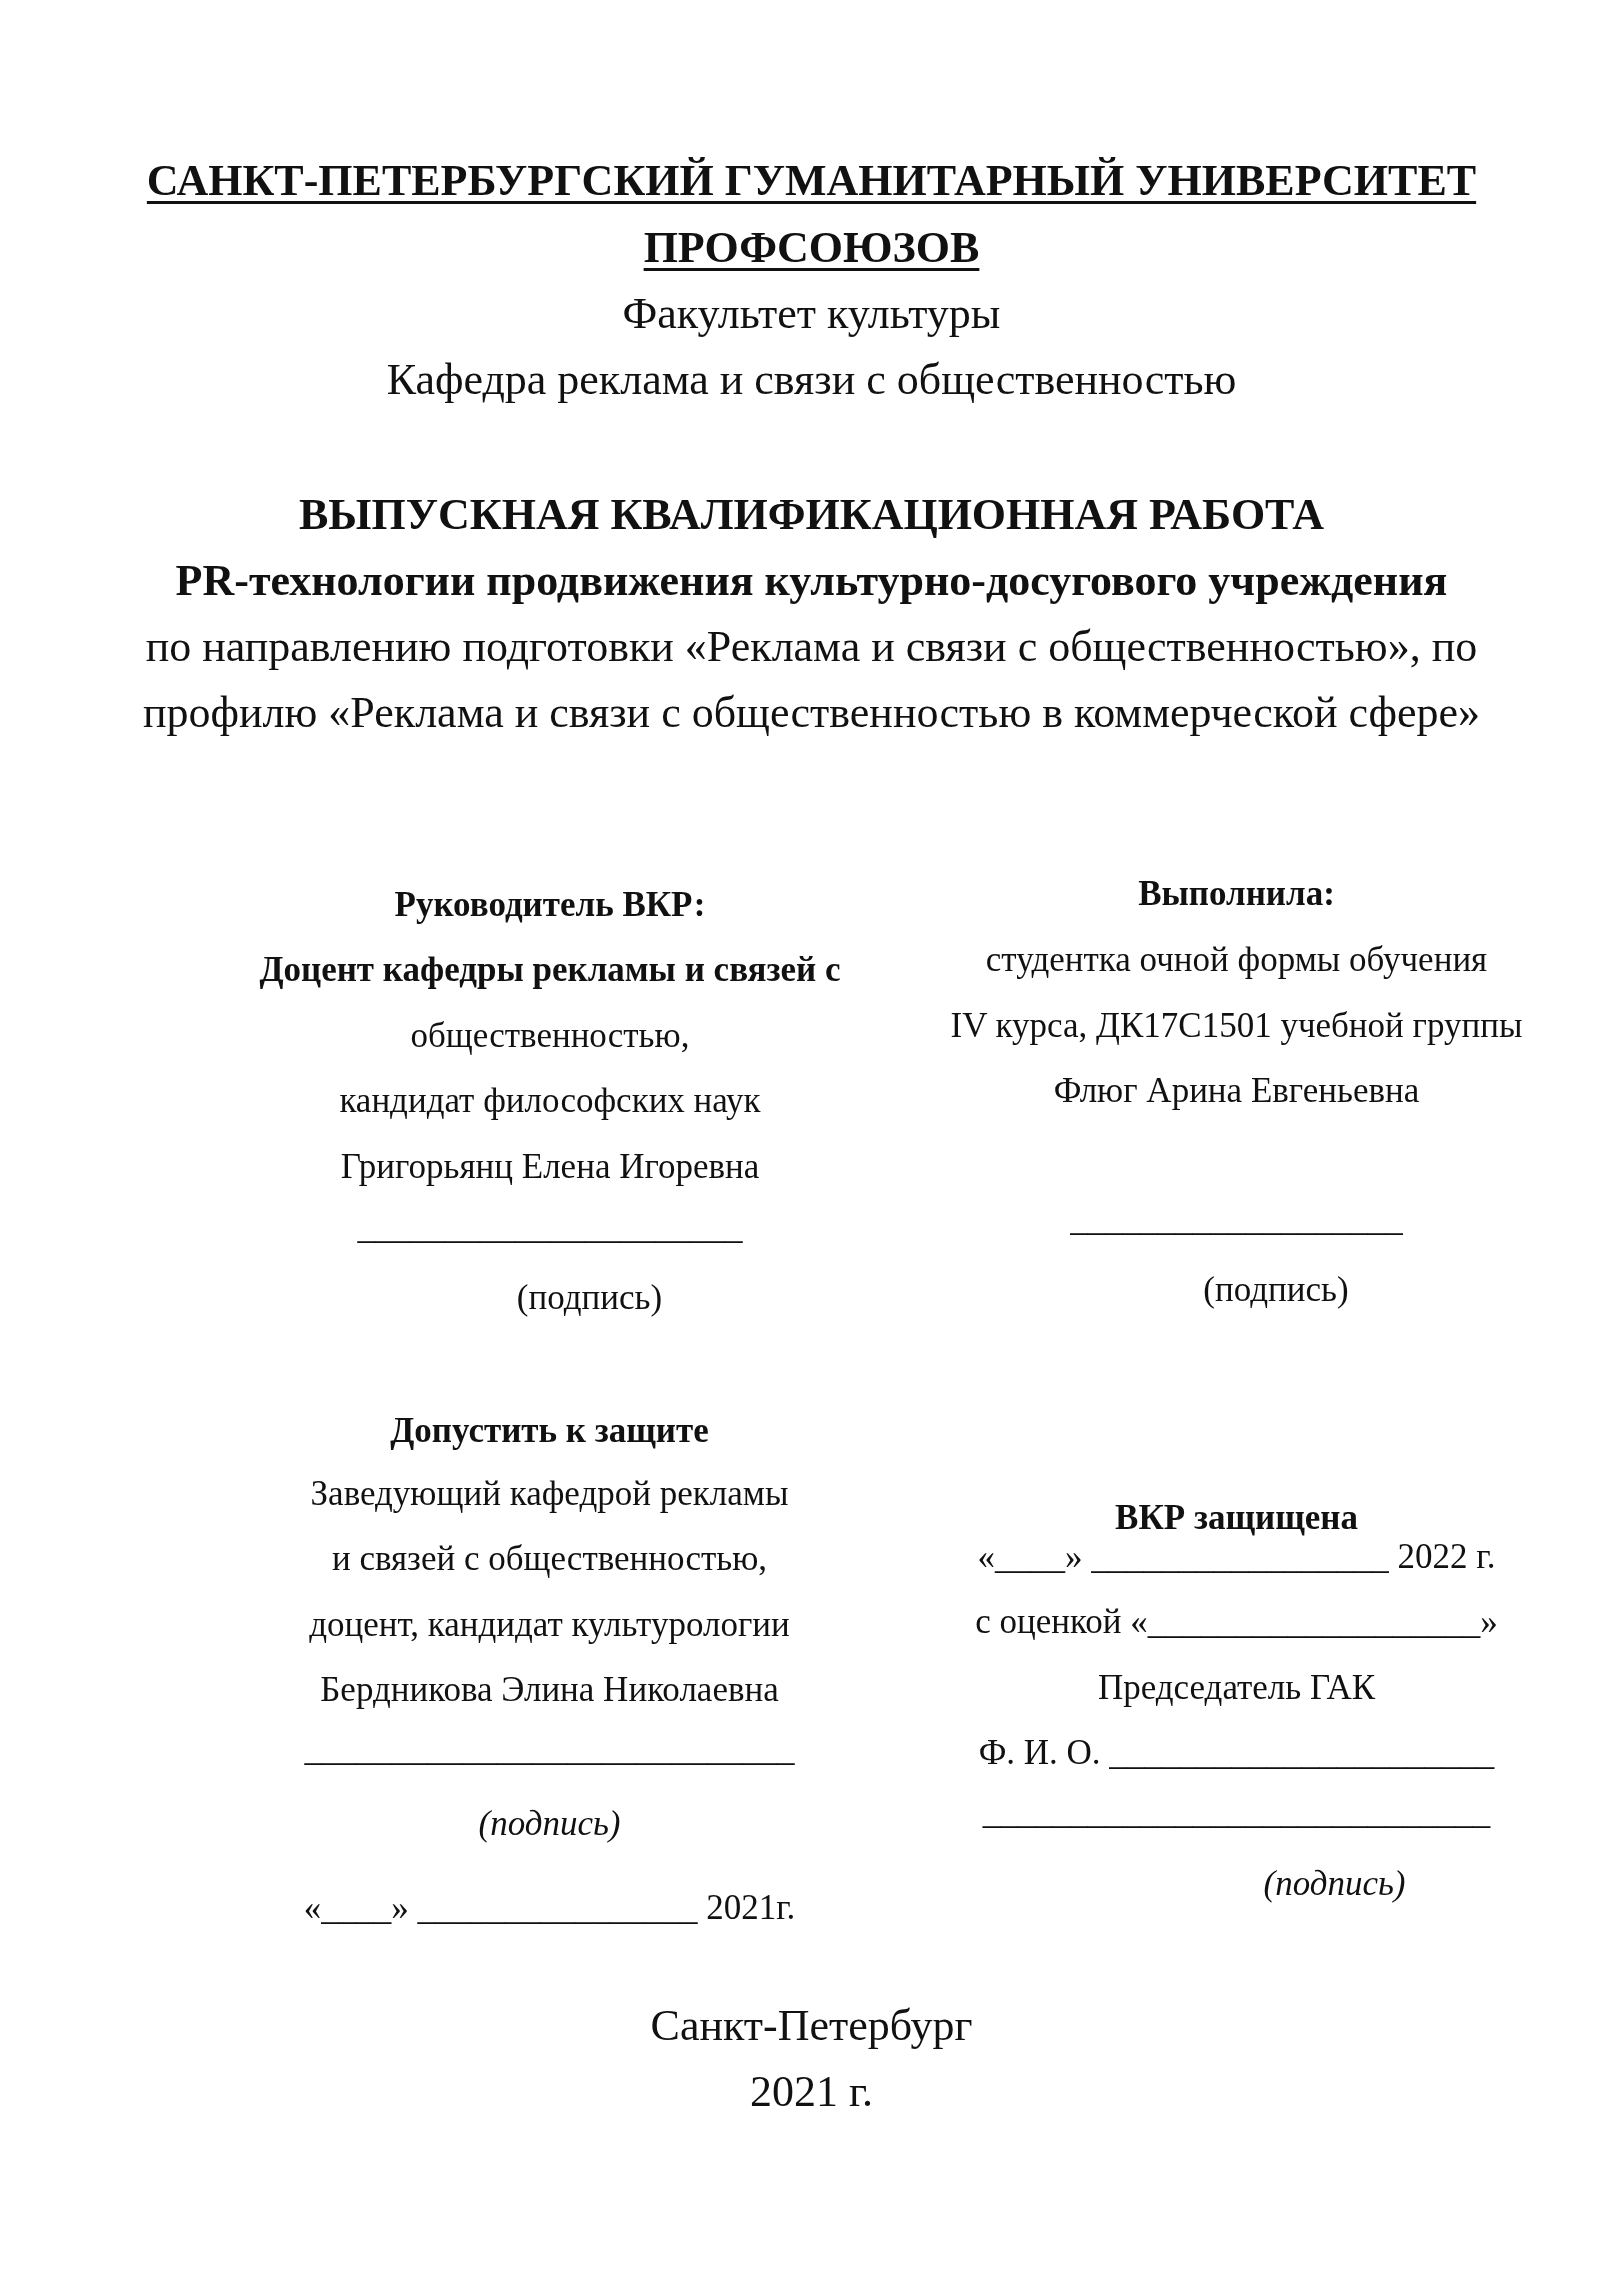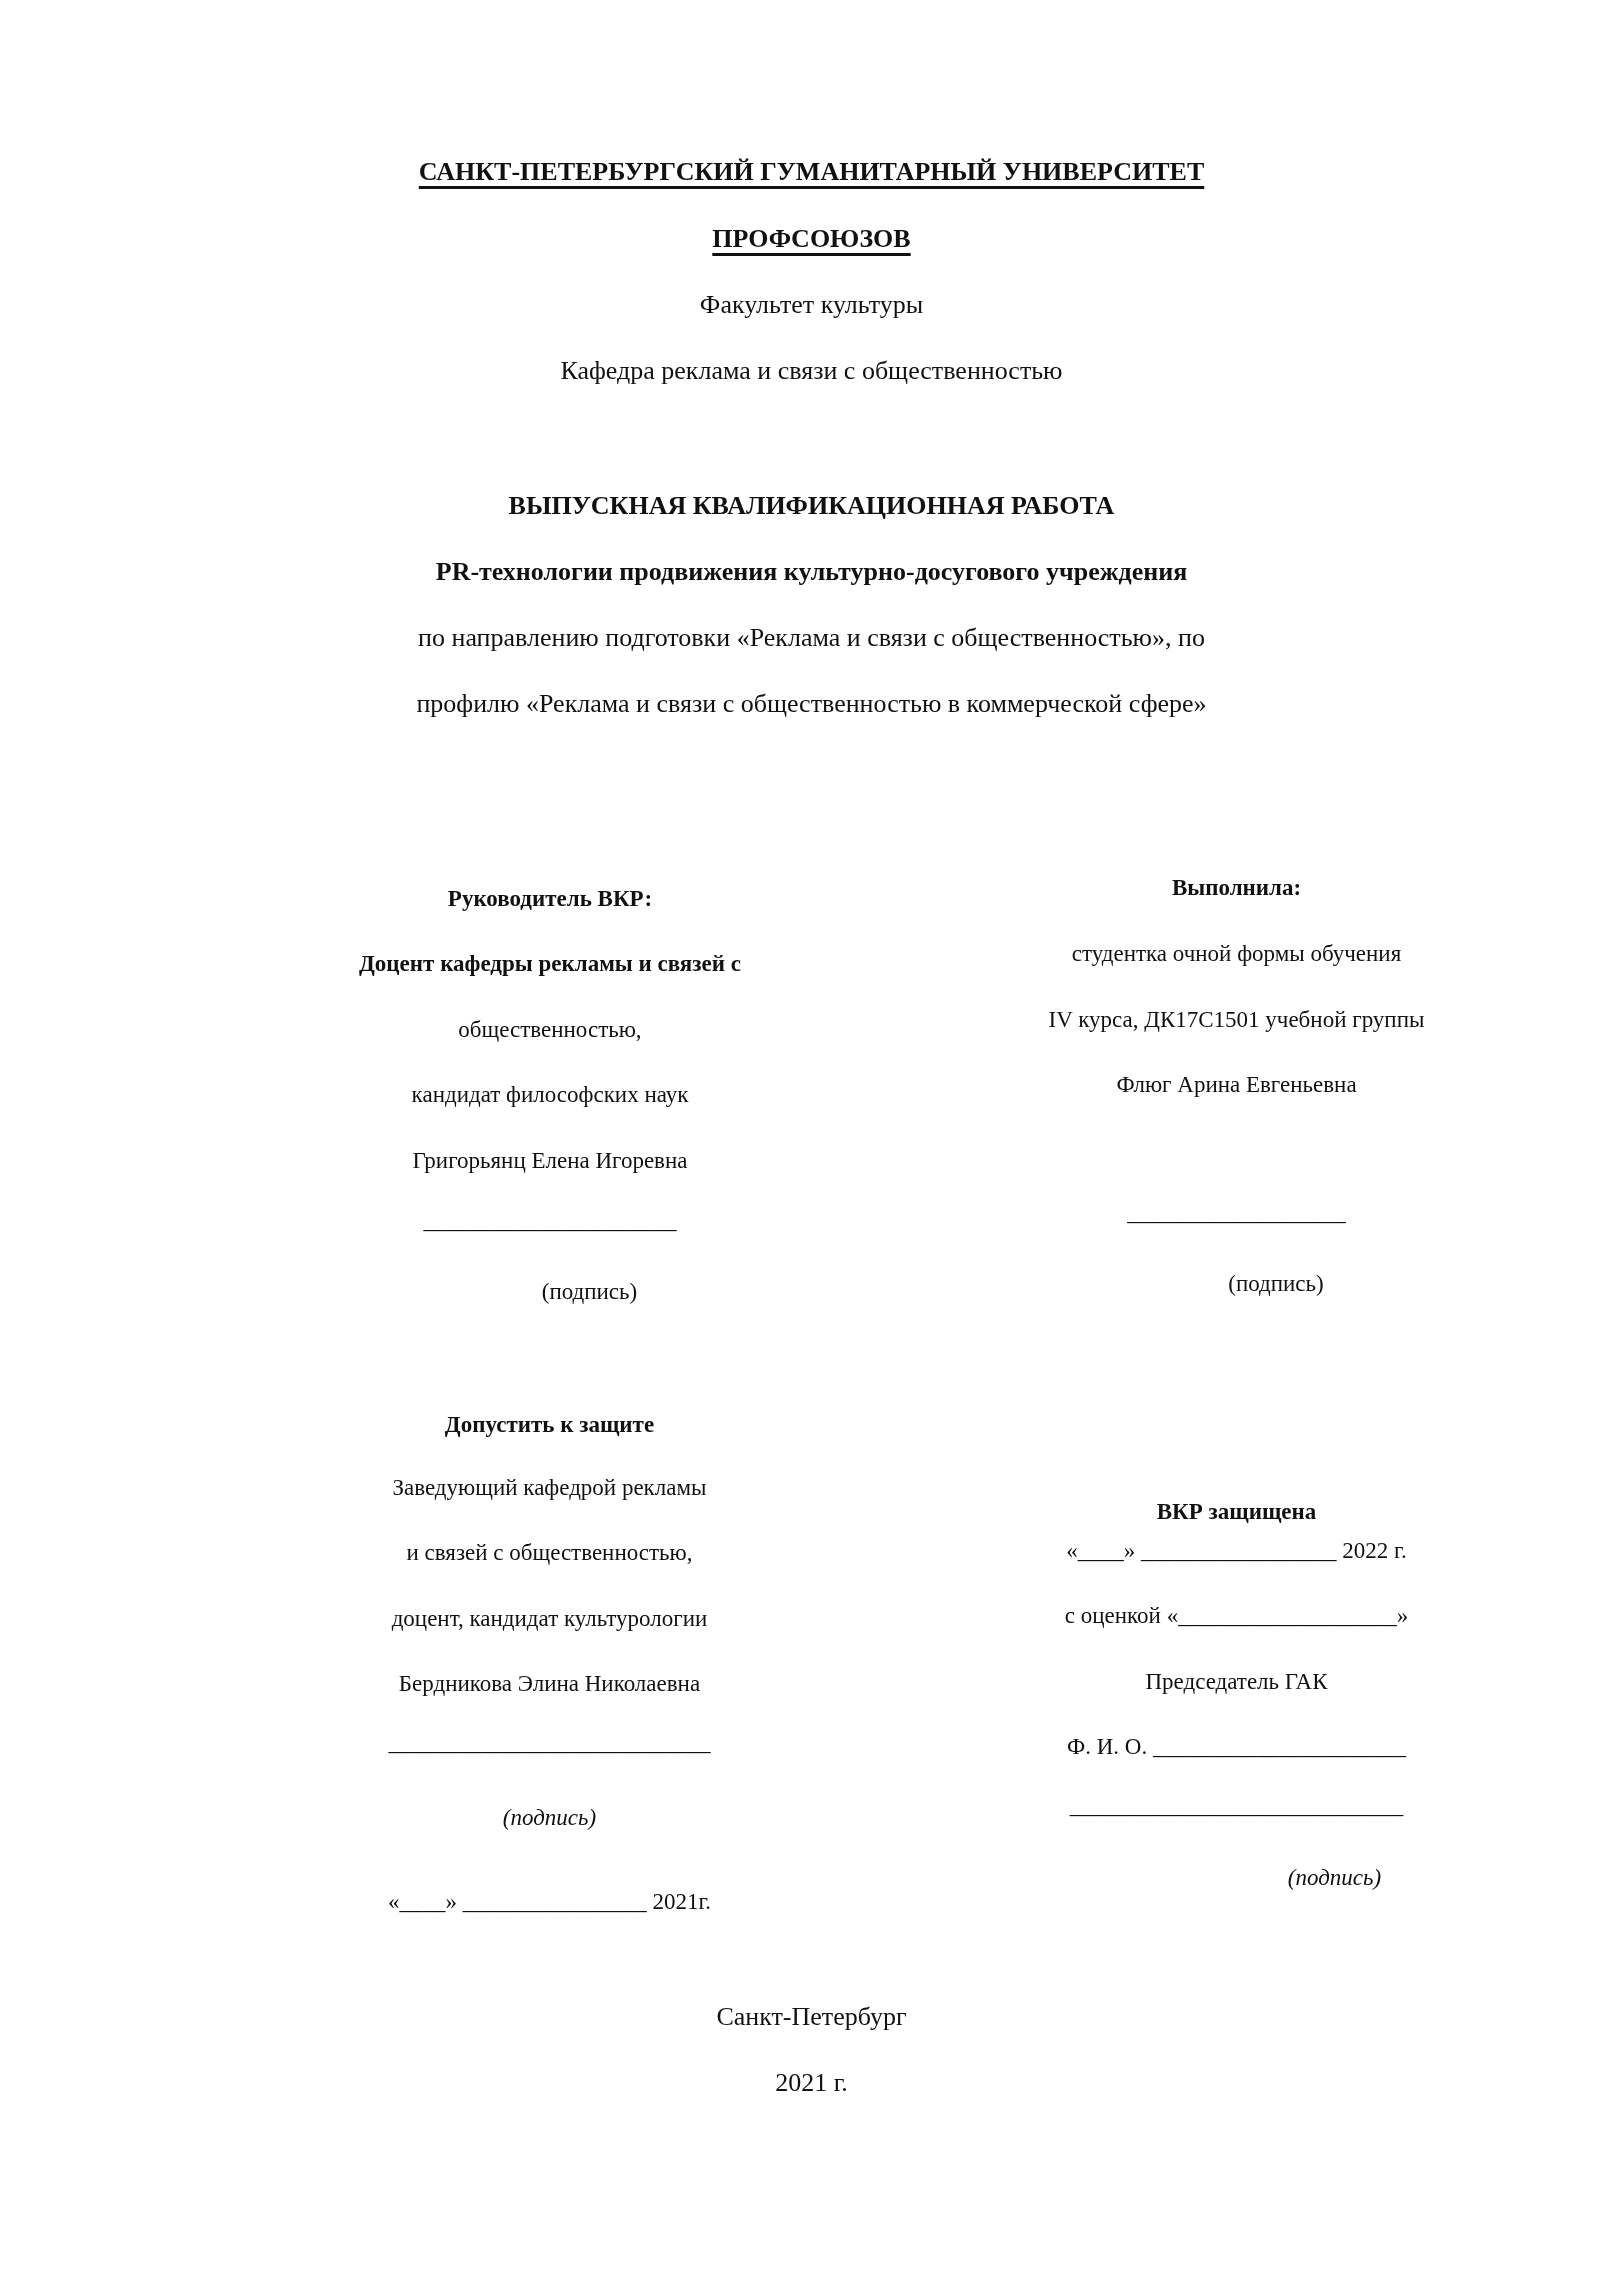--- a/index.html
+++ b/index.html
@@ -1,22 +1,22 @@
 <!DOCTYPE html>
 <html style="font-size:12.6px"><head>
   <meta charset="utf-8">
   <style>
     html, body { margin: 0; padding: 0; background: #ffffff; }
     body { width: 1623px; height: 2295px; position: relative; overflow: hidden;
            font-family: "Liberation Serif", "DejaVu Serif", serif; color: #111; }
-    .line { position: absolute; left: 0; width: 1623px; text-align: center; font-size: 26px; line-height: 1; white-space: nowrap; }
+    .line { position: absolute; left: 0; width: 1623px; text-align: center; font-size: 44px; line-height: 1; white-space: nowrap; }
     .b { font-weight: bold; }
     .u { text-decoration: underline; text-decoration-thickness: 3.1px; text-underline-offset: 6.3px; }
     .i { font-style: italic; }
-    .col { position: absolute; text-align: center; font-size: 23px; line-height: 1; white-space: nowrap; }
+    .col { position: absolute; text-align: center; font-size: 35px; line-height: 1; white-space: nowrap; }
   </style>
 </head>
 <body>
 
 <div class="line b u" style="top:159px;">САНКТ-ПЕТЕРБУРГСКИЙ ГУМАНИТАРНЫЙ УНИВЕРСИТЕТ</div>
 <div class="line b u" style="top:226px;">ПРОФСОЮЗОВ</div>
 <div class="line" style="top:292px;">Факультет культуры</div>
 <div class="line" style="top:358px;">Кафедра реклама и связи с общественностью</div>
 
 <div class="line b" style="top:493px;">ВЫПУСКНАЯ КВАЛИФИКАЦИОННАЯ РАБОТА</div>

